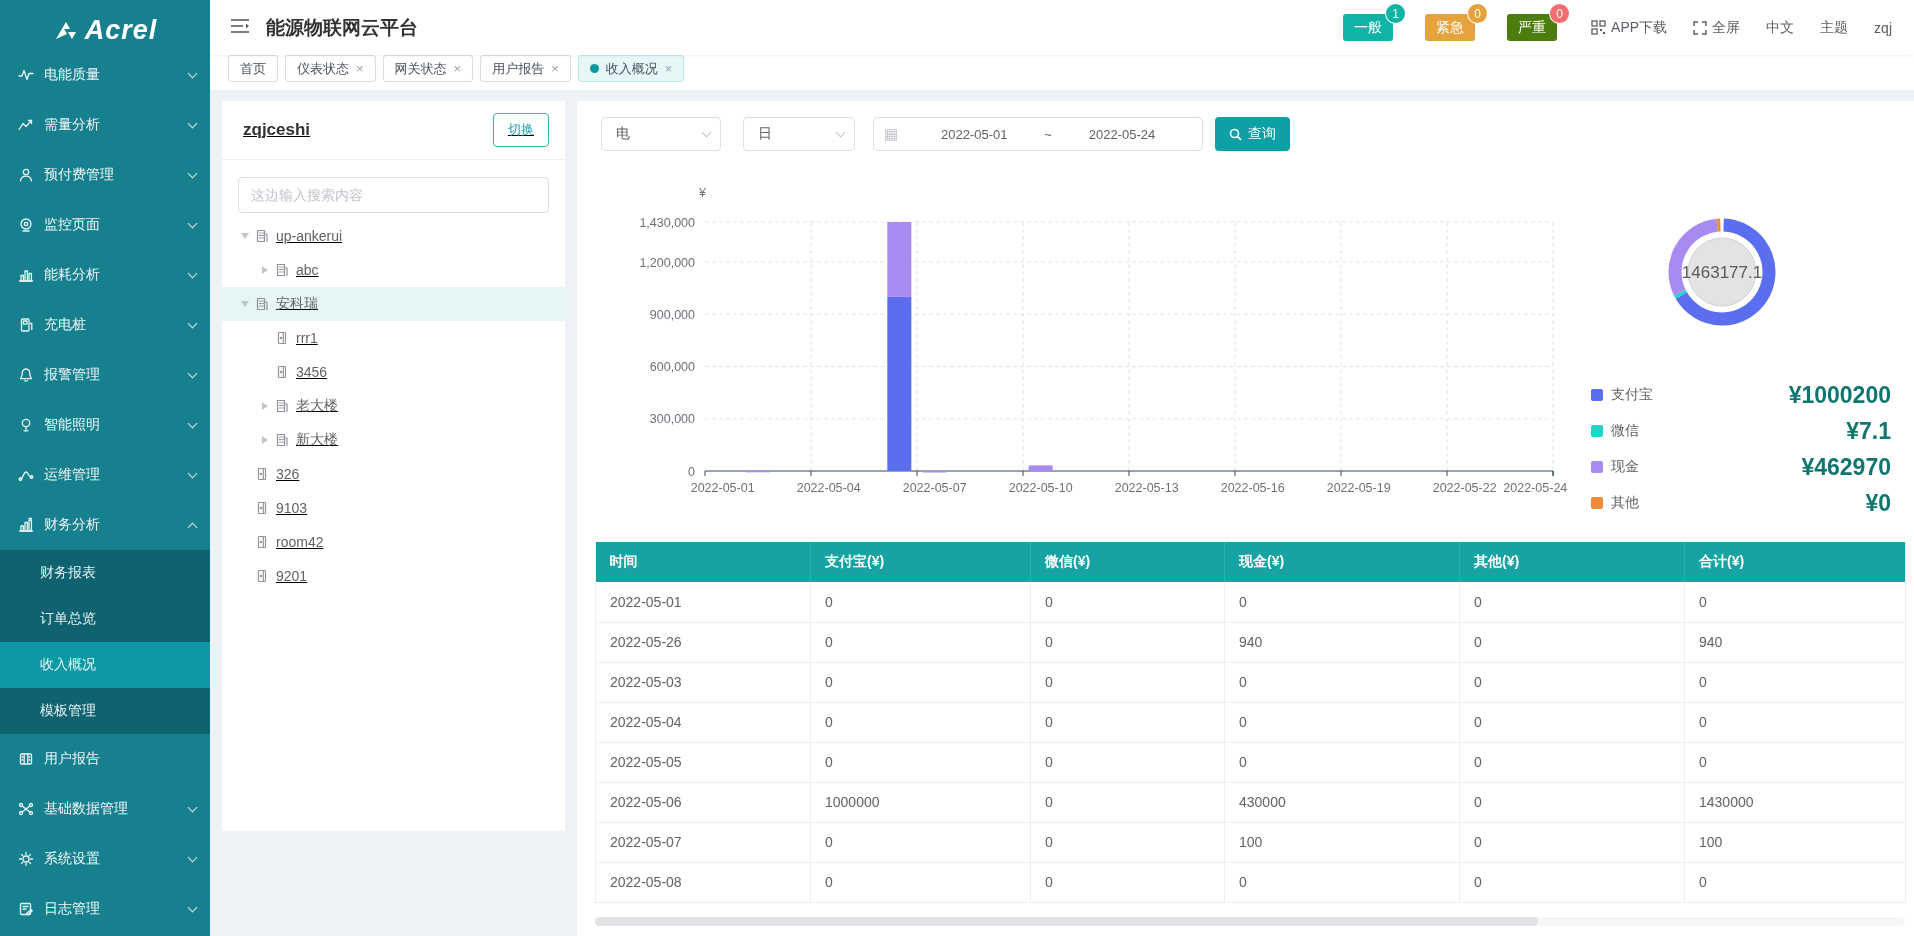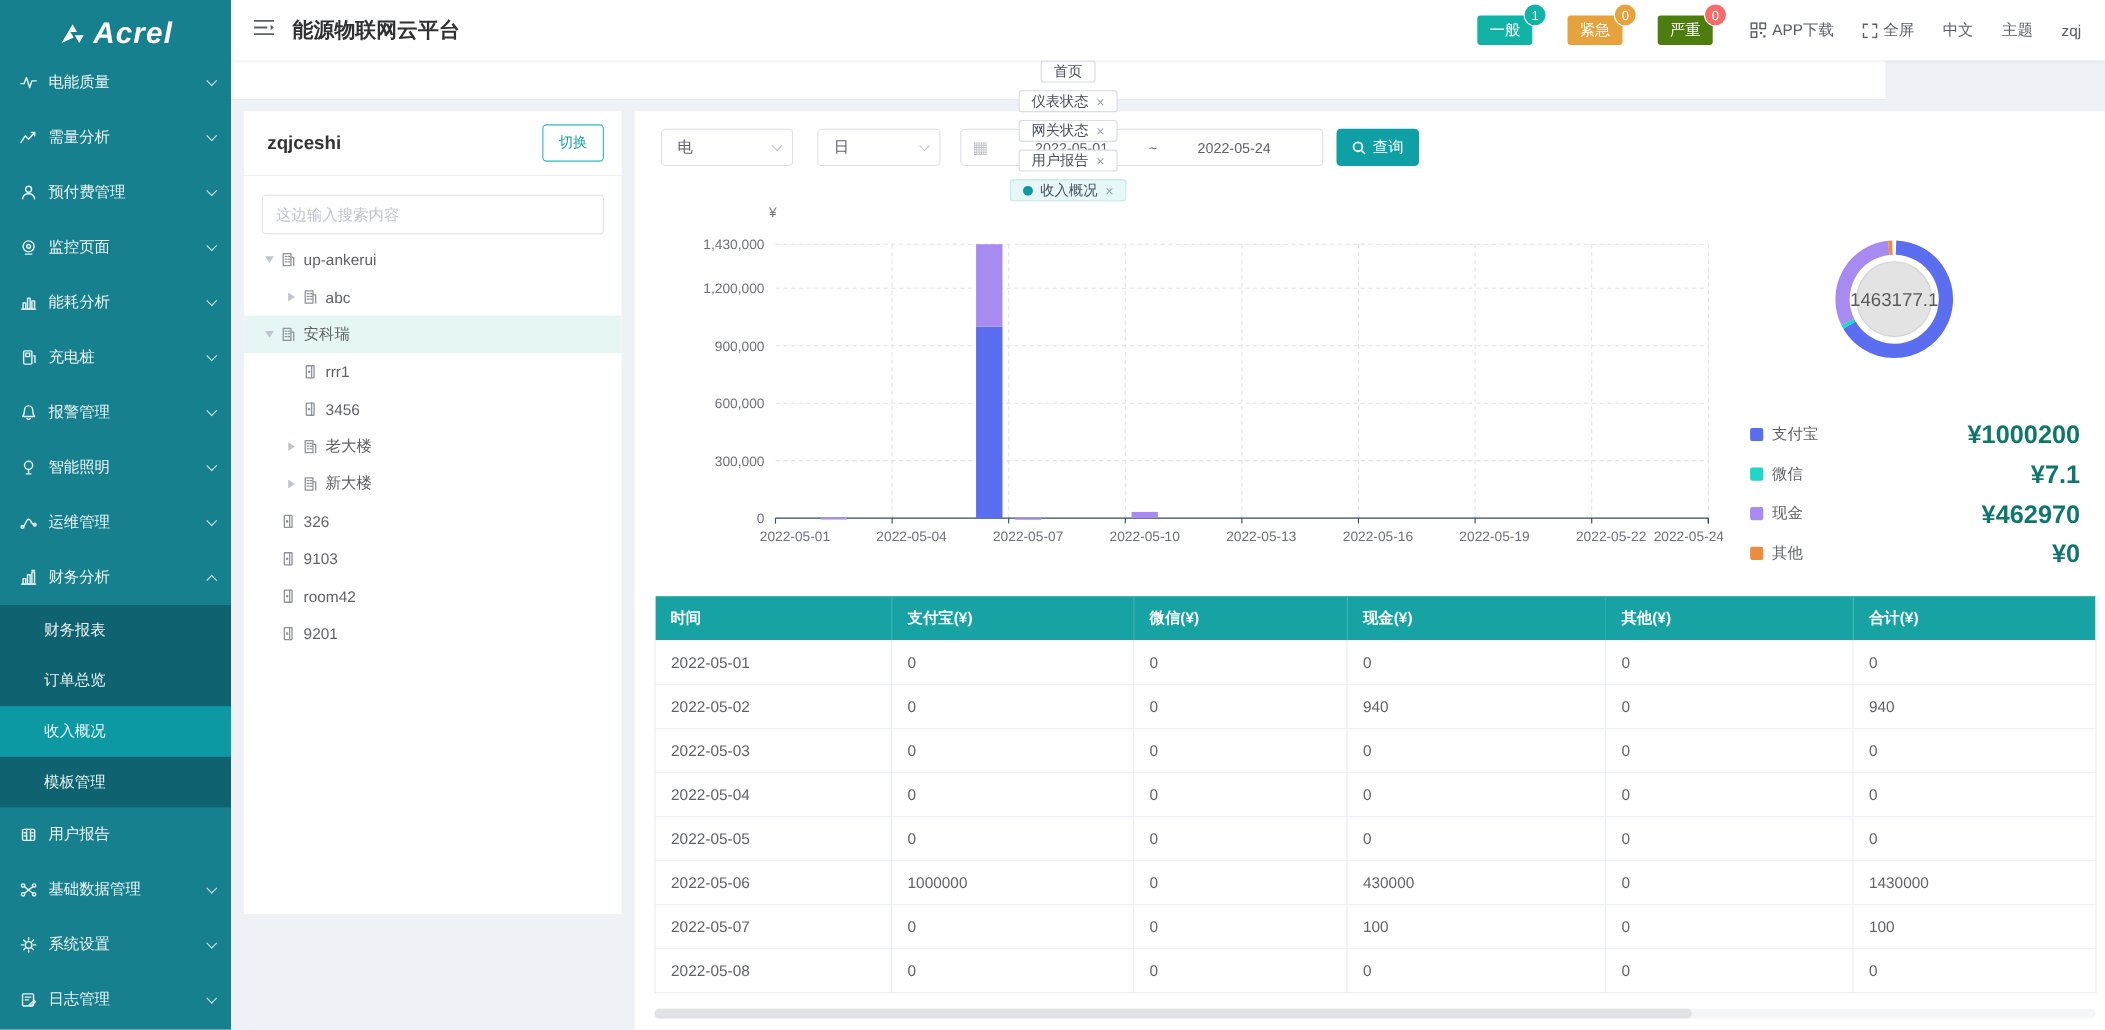--- a/index.html
+++ b/index.html
@@ -31,30 +31,30 @@
   #header-right { margin-left:auto; display:flex; align-items:center; margin-right:22px; gap:26px; }
   .pillwrap { position:relative; }
   .pill { height:27px; padding:0 11px; border-radius:3px; color:#fff; font-size:14px;
     display:flex; align-items:center; cursor:pointer; }
   .pill-badge { position:absolute; top:-10px; right:-12px; min-width:19px; height:19px; border-radius:10px;
     color:#fff; font-size:12px; display:flex; align-items:center; justify-content:center;
     box-shadow:0 0 0 1px #fff; padding:0 4px; }
   .hlink { font-size:14px; color:#5a5e66; display:flex; align-items:center; gap:5px; cursor:pointer; }
 
   
-  #tabbar { position:absolute; left:210px; top:55px; width:1504px; height:36px; background:#fff;
-    border-bottom:1px solid #e8eaef; display:flex; align-items:center; gap:7px; padding-left:18px; z-index:3;flex-direction:column; }
+  #tabbar { position:absolute; left:210px; top:55px; width:1704px; height:36px; background:#fff;
+    border-bottom:1px solid #e8eaef; display:flex; gap:7px; padding-left:18px; z-index:3; }
   .tab { height:27px; border:1px solid #d8dce5; border-radius:3px; background:#fff; color:#495060;
     font-size:13px; display:flex; align-items:center; padding:0 11px; gap:7px; cursor:pointer; }
   .tab .x { color:#9aa0ac; font-size:13px; cursor:pointer; }
   .tab.active { background:#e7f7f7; border-color:#bfe9e9; }
   .tab .dot { width:9px; height:9px; border-radius:50%; background:#0E9AA2; }
 
   
-  #tree-card { position:absolute; left:222px; top:101px; width:343px; height:730px; background:#fff; }
+  #tree-card { position:absolute; left:222px; top:101px; width:343px; height:730px; background:#fff;text-decoration:underline; }
   #right-card { position:absolute; left:577px; top:101px; width:1337px; height:835px; background:#fff; }
 
   
   #tree-head { height:59px; border-bottom:1px solid #efefef; display:flex; align-items:center; padding:0 16px 0 21px; }
   #tree-title { font-size:17px; font-weight:bold; color:#333; flex:1; }
   #switch-btn { border:1px solid #35b5bb; color:#18a0a8; background:#fff; border-radius:4px;
     font-size:13px; padding:7px 14px; cursor:pointer; }
   #tree-search { margin:17px 16px 6px 16px; width:311px; height:36px; border:1px solid #dcdfe6; border-radius:4px;
     padding:0 12px; font-size:14px; color:#606266; outline:none; }
   #tree-search::placeholder { color:#c0c4cc; }
@@ -566,21 +566,21 @@
       <tbody id="tbody">
           <tr>
             <td>2022-05-01</td>
             <td>0</td>
             <td>0</td>
             <td>0</td>
             <td>0</td>
             <td>0</td>
           </tr>
           <tr>
-            <td>2022-05-02</td>
+            <td>2022-05-26</td>
             <td>0</td>
             <td>0</td>
             <td>940</td>
             <td>0</td>
             <td>940</td>
           </tr>
           <tr>
             <td>2022-05-03</td>
             <td>0</td>
             <td>0</td>

